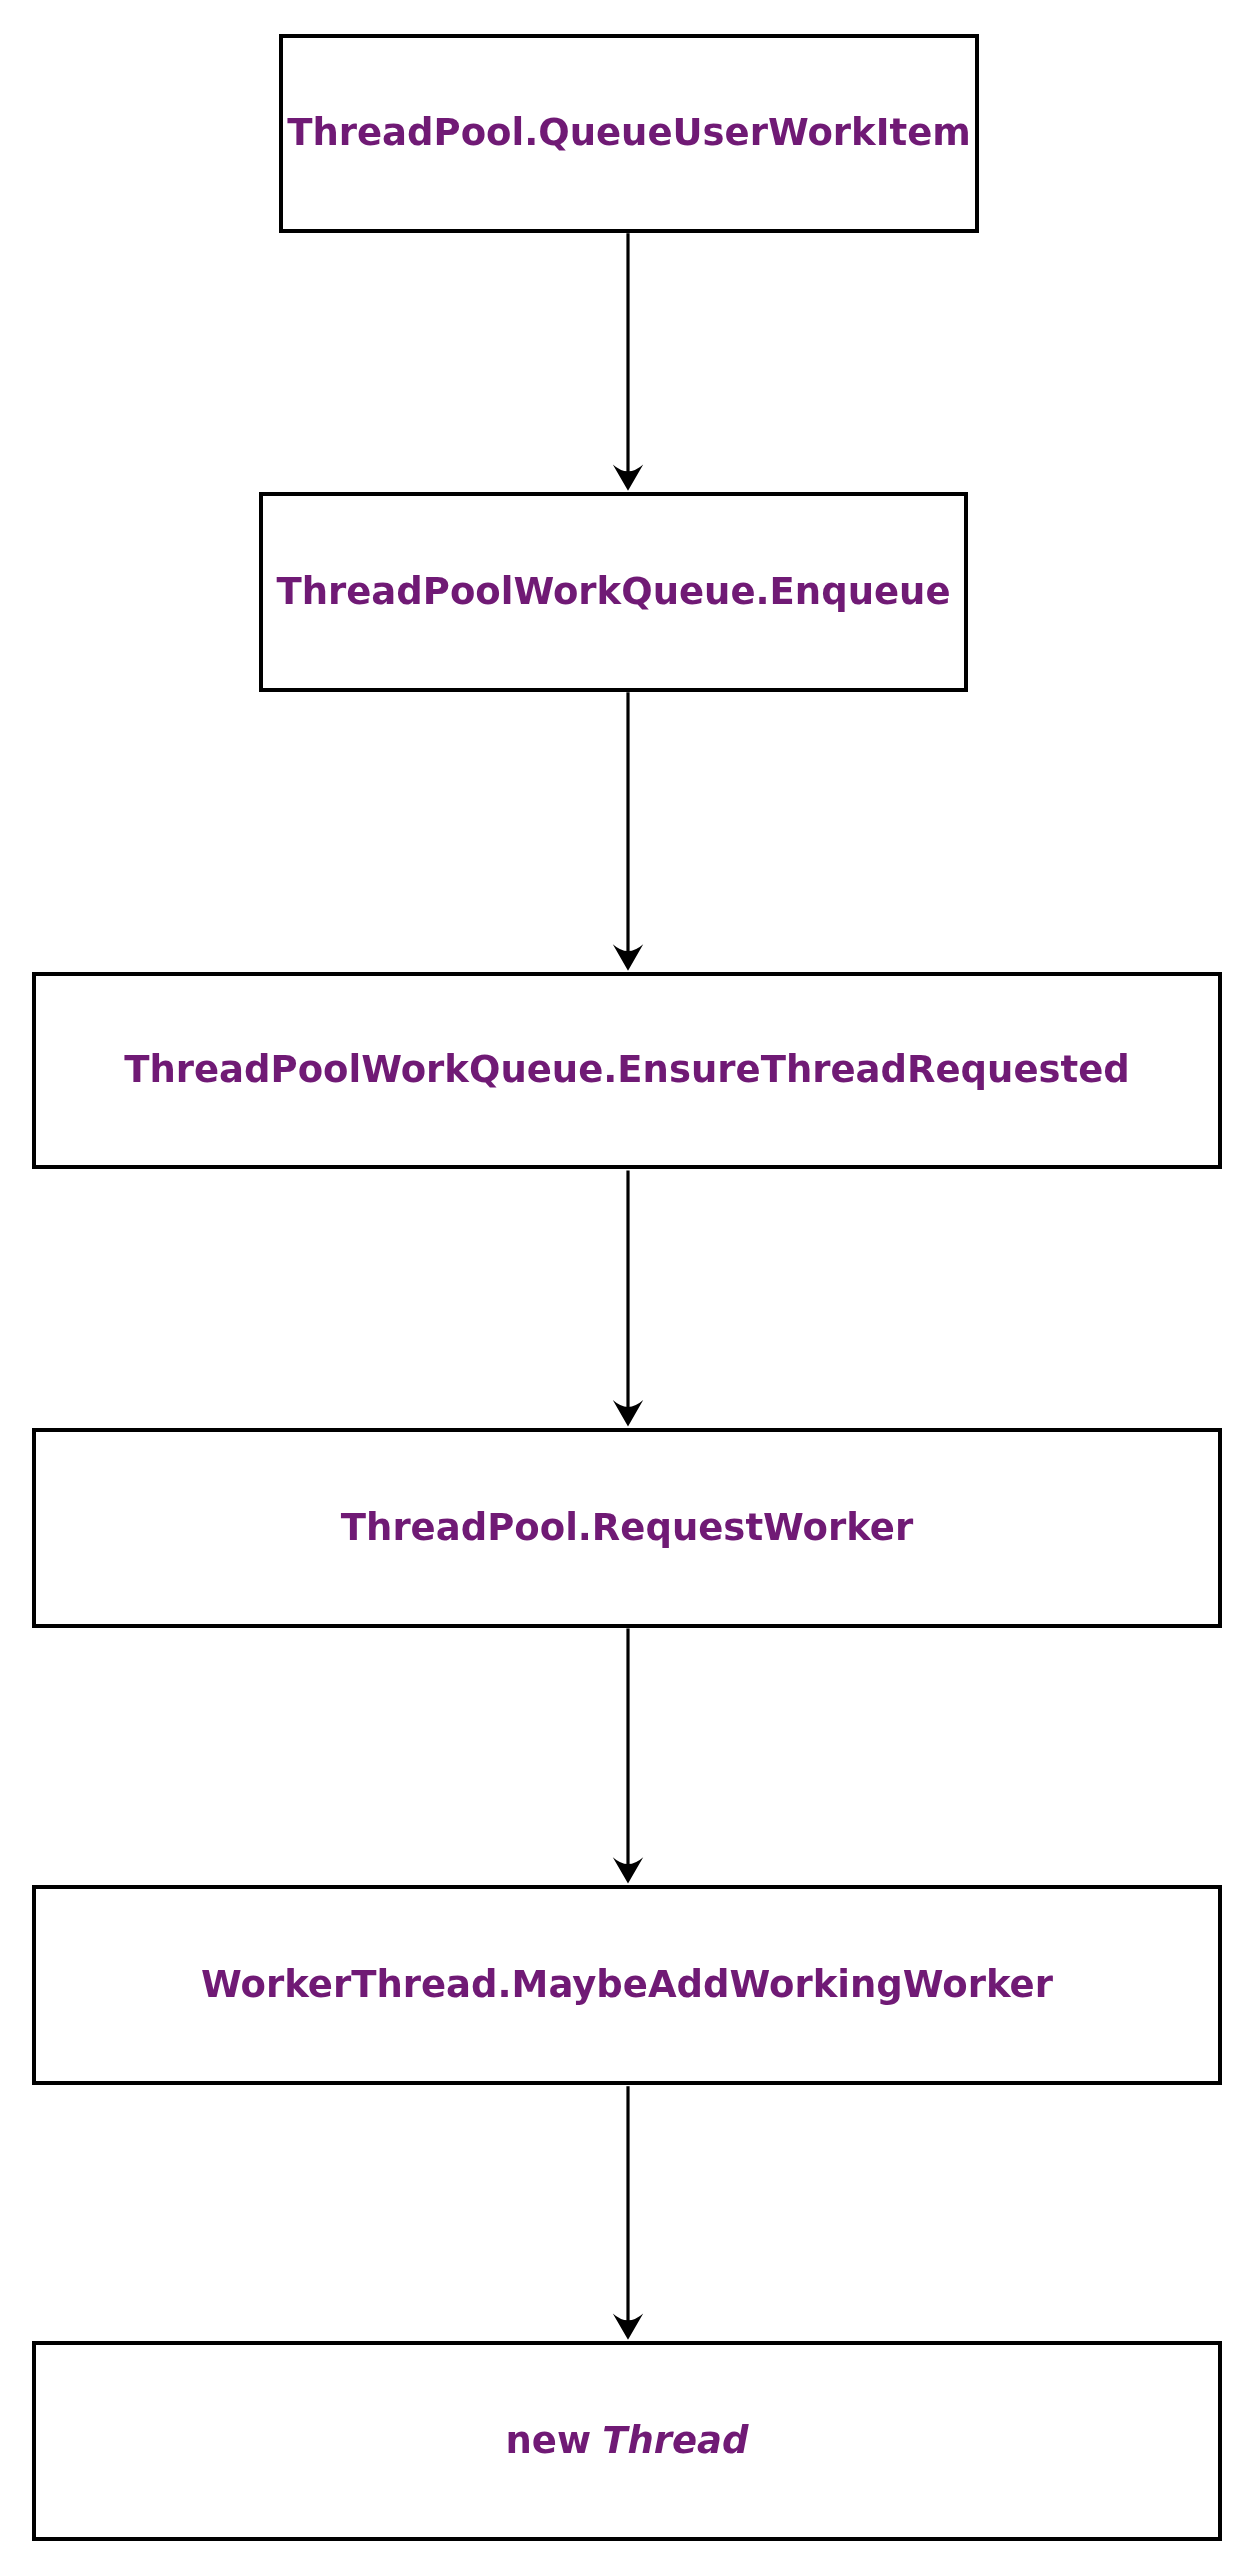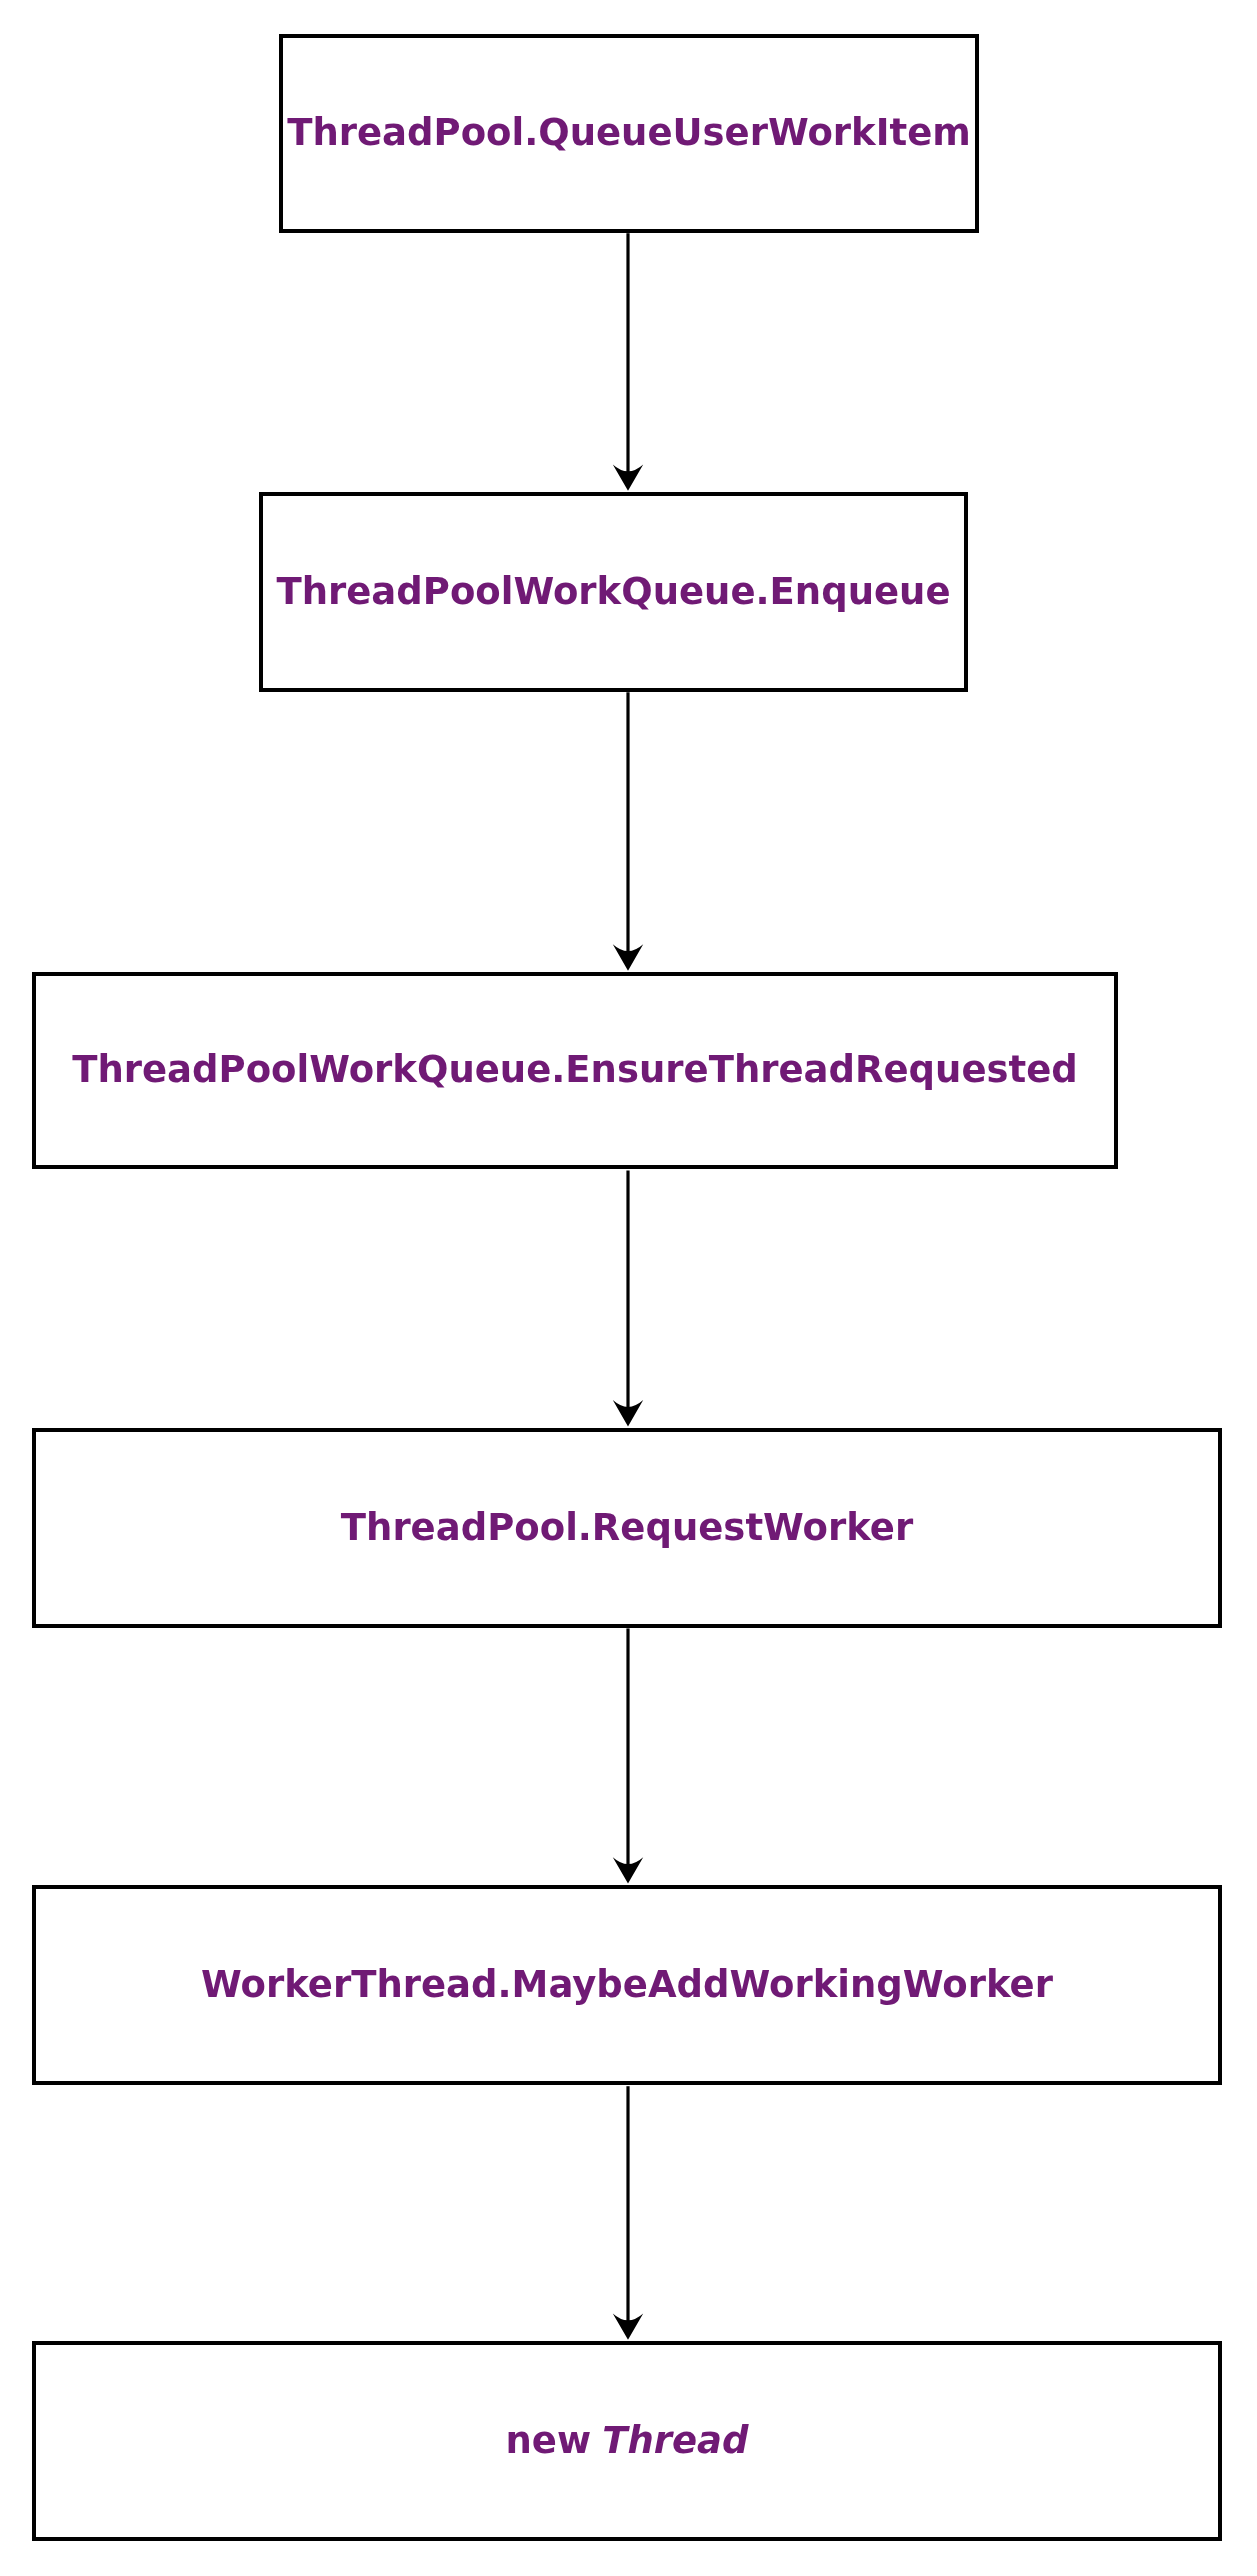--- a/index.html
+++ b/index.html
@@ -29,21 +29,21 @@
     color: #701a75;
     line-height: 1.2;
   }
   .node .label { white-space: nowrap; }
   .node .label em {
     font-style: italic;
     margin-left: 0.30em;
   }
   .n1 { left: 279px; top: 34px;   width: 700px;  height: 199px; }
   .n2 { left: 259px; top: 492px;  width: 709px;  height: 200px; }
-  .n3 { left: 32px;  top: 972px; width: 1086px; height: 197px; }
+  .n3 { left: 32px;  top: 972px; width: 1190px; height: 197px; }
   .n4 { left: 32px;  top: 1428px; width: 1190px; height: 200px; }
   .n5 { left: 32px;  top: 1885px; width: 1190px; height: 200px; }
   .n6 { left: 32px;  top: 2341px; width: 1190px; height: 200px; }
 
   .arrow {
     position: absolute;
     left: 612px;
     width: 32px;
     display: block;
   }

